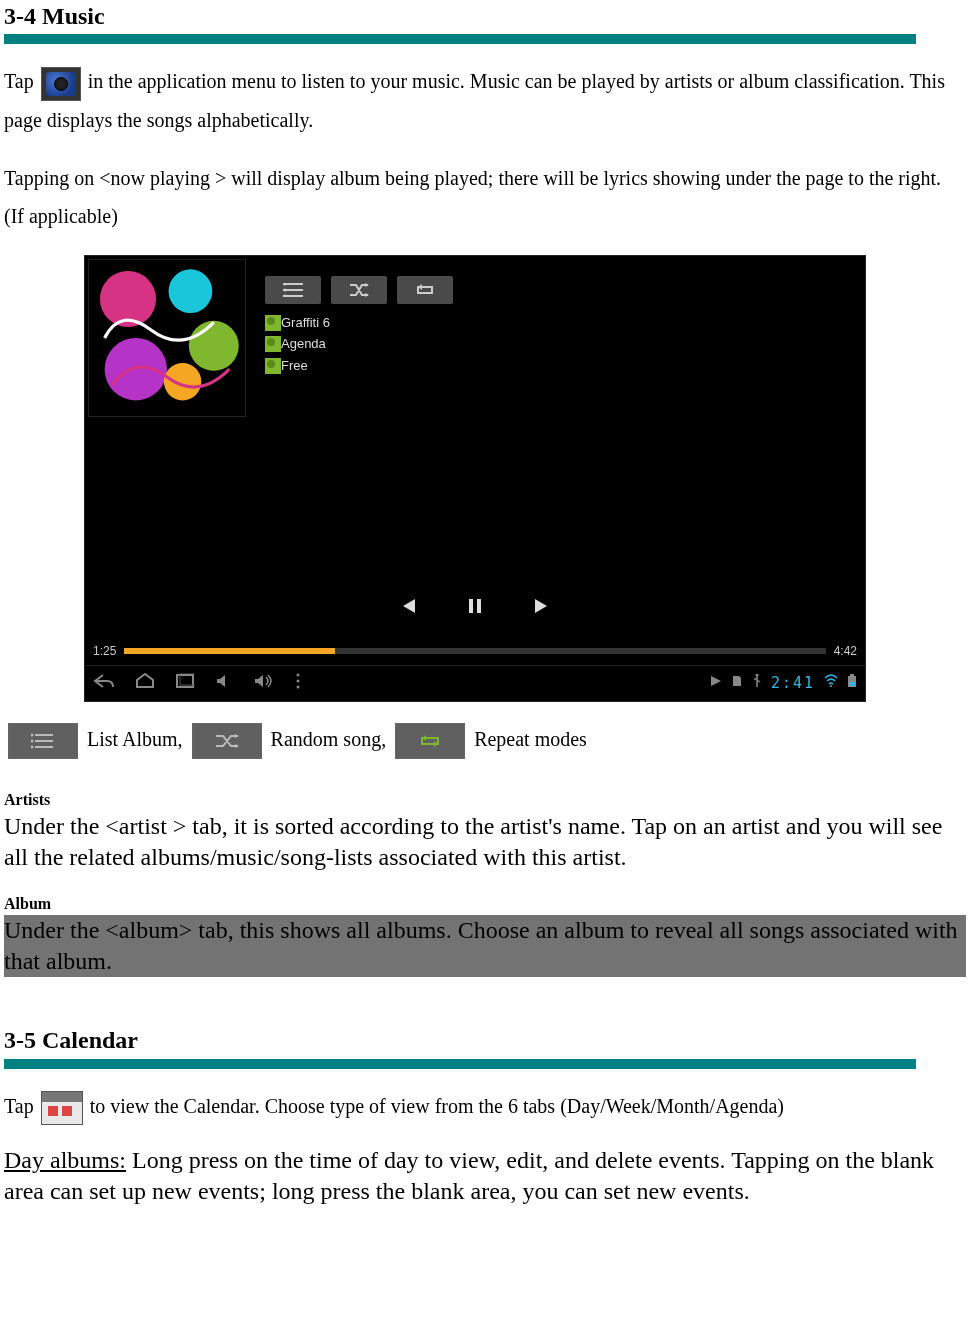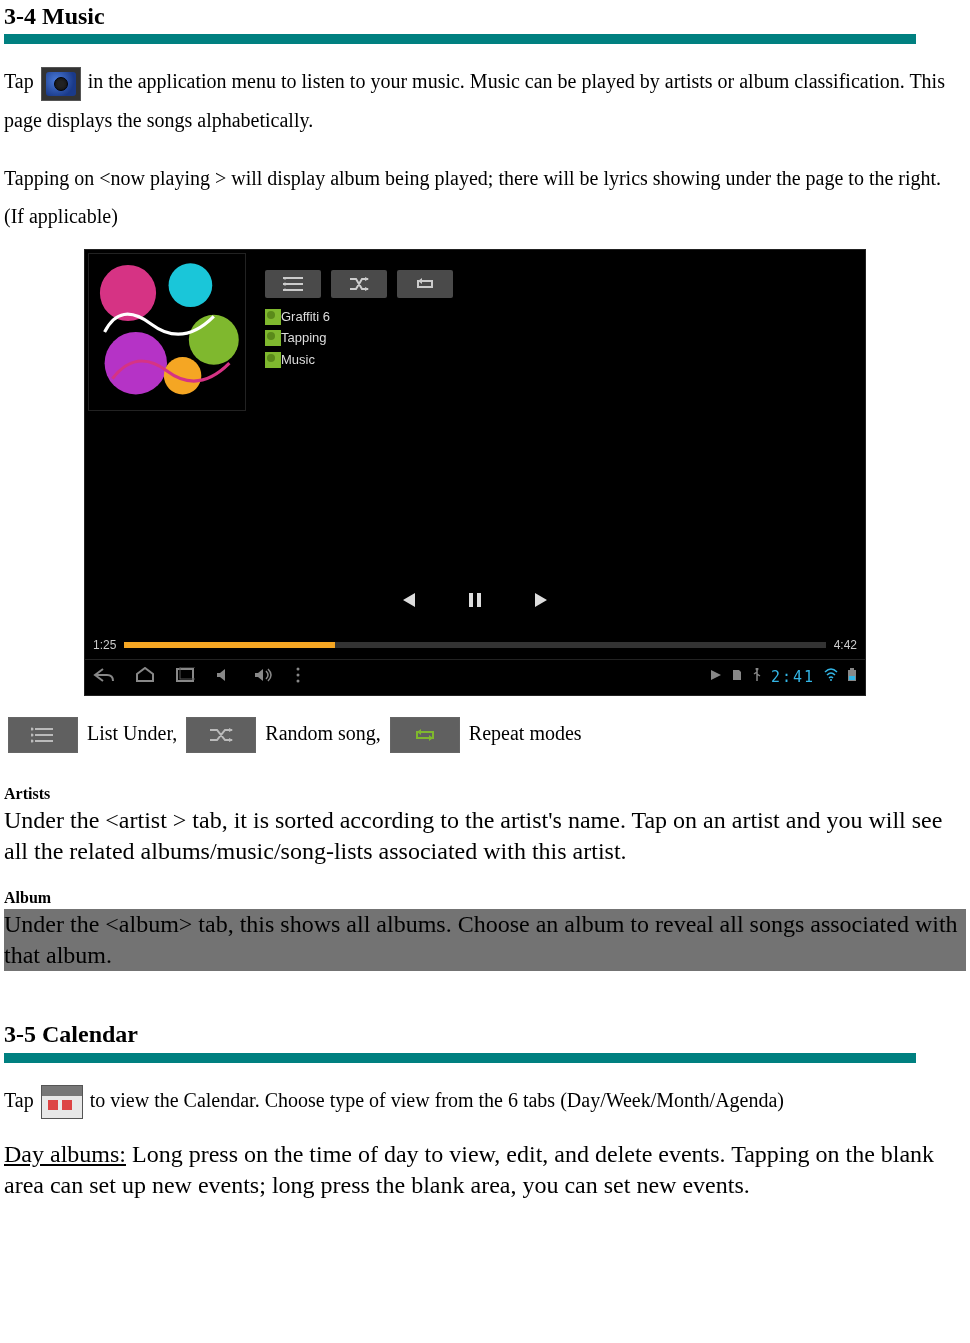--- a/index.html
+++ b/index.html
@@ -21,21 +21,21 @@
     height: 10px;
     background: #008080;
     margin-bottom: 18px;
     width: 912px;
   }
   .para {
     margin-bottom: 20px;
     line-height: 1.9;
   }
   .para2 {
-    margin-bottom: 14px;
+    margin-bottom: 20px;
     line-height: 1.9;
   }
   .inline-icon {
     display: inline-block;
     vertical-align: middle;
     border: 1px solid #555;
     background: #333;
     width: 40px;
     height: 34px;
     position: relative;
@@ -274,25 +274,25 @@
         </svg>
     </div>
   </div>
   <div class="track-info">
     <div class="track-row">
         <span class="tag"></span>
         <span>Graffiti 6</span>
       </div>
     <div class="track-row">
         <span class="tag"></span>
-        <span>Tapping</span>
+        <span>Agenda</span>
       </div>
     <div class="track-row">
         <span class="tag"></span>
-        <span>Music</span>
+        <span>Free</span>
       </div>
   </div>
   <div class="transport">
     <span>
         <svg width="18" height="18">
           <path d="M2 2v14M16 2L4 9l12 7z" fill="#ddd"></path>
         </svg>
       </span>
     <span>
         <svg width="16" height="18">
@@ -364,21 +364,21 @@
 </div>
 
 <p class="legend-row">
   <span class="legend-icon">
     <svg width="24" height="16">
         <path d="M4 2h18M4 8h18M4 14h18" stroke="#bbb" stroke-width="2"></path>
         <circle cx="1" cy="2" r="1.5" fill="#bbb"></circle>
         <circle cx="1" cy="8" r="1.5" fill="#bbb"></circle>
         <circle cx="1" cy="14" r="1.5" fill="#bbb"></circle>
       </svg>
-  </span><span> List Under, </span>
+  </span><span> List Album, </span>
   <span class="legend-icon">
     <svg width="26" height="16">
         <path d="M2 3 L9 3 L17 13 L24 13 M2 13 L9 13 L17 3 L24 3" stroke="#bbb" stroke-width="2" fill="none"></path>
         <path d="M21 1 L25 3 L21 5 Z M21 11 L25 13 L21 15 Z" fill="#bbb"></path>
       </svg>
   </span><span> Random song, </span>
   <span class="legend-icon">
     <svg width="26" height="16">
         <path d="M5 5 L21 5 L21 11 L5 11 Z" stroke="#7fb82e" stroke-width="2" fill="none"></path>
         <path d="M9 2 L5 5 L9 8 Z" fill="#7fb82e"></path>

